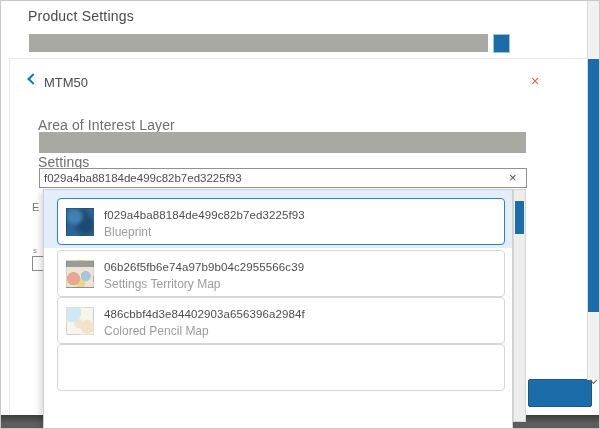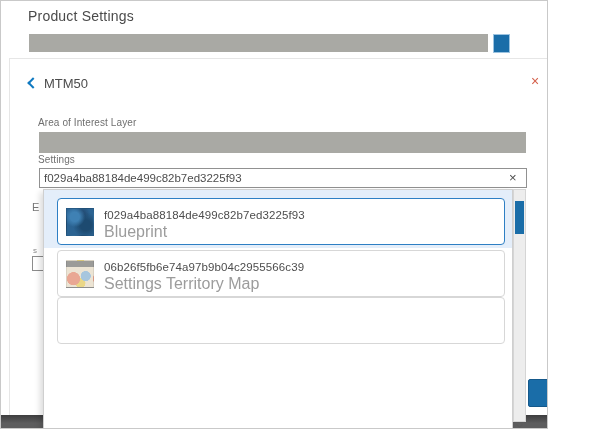--- a/index.html
+++ b/index.html
@@ -1,35 +1,35 @@
 <!DOCTYPE html>
 <html><head>
 <meta charset="utf-8">
 <style>
   html,body{margin:0;padding:0;background:#fff;}
   .screen{
-    position:relative;width:548px;height:429px;box-sizing:border-box;
+    position:relative;width:600px;height:429px;box-sizing:border-box;
     border:1px solid #c9c9c9;background:#fff;overflow:hidden;
     font-family:"Liberation Sans","DejaVu Sans",sans-serif;
     -webkit-font-smoothing:antialiased;
   }
   .abs{position:absolute;}
   
   .page-title{left:27px;top:7px;font-size:14px;color:#4a4a4a;letter-spacing:.2px;}
   .header-bar{left:28px;top:33px;width:459px;height:18px;background:#a9a9a4;}
   .header-swatch{left:492px;top:33px;width:15px;height:17px;background:#1a6da8;border:1px solid #9cc3e0;}
   .top-rule{left:8px;top:57px;width:578px;border-top:1px solid #e6e6e6;}
   .left-rule{left:8px;top:57px;height:357px;border-left:1px solid #e6e6e6;}
   
-  .back-row{left:28px;top:74px;height:16px;display:flex;align-items:center;cursor:pointer;}
+  .back-row{left:28px;top:74px;height:16px;display:flex;align-items:flex-start;cursor:pointer;}
   .chev{display:inline-block;width:6px;height:6px;border:solid #0f79c1;border-width:0 2px 2px 0;transform:rotate(135deg);margin-right:7px;}
   .back-label{font-size:13px;color:#4c4c4c;}
   .close-x{left:530px;top:73px;font-size:14px;color:#d4604b;cursor:pointer;line-height:14px;}
   
-  .field-label{font-size:10px;color:#6f6f6f;letter-spacing:.1px;}
+  .field-label{font-size:14px;color:#6f6f6f;letter-spacing:.1px;}
   .aoi-label{left:37px;top:116px;}
   .aoi-bar{left:38px;top:131px;width:487px;height:21px;background:#a9a9a4;}
   .bm-label{left:37px;top:153px;}
   .bm-input{left:38px;top:167px;width:488px;height:20px;box-sizing:border-box;border:1px solid #919191;background:#fff;
     font-family:inherit;font-size:11.5px;color:#4d4d4d;padding:0 18px 0 4px;outline:none;}
   .clear-x{left:508px;top:169px;font-size:13px;color:#4d4d4d;cursor:pointer;line-height:15px;}
   
   .frag-e{left:31px;top:200px;font-size:11px;color:#767676;}
   .frag-s{left:32px;top:245px;font-size:8px;color:#8a8a8a;}
   .frag-checkbox{left:31px;top:255px;width:12px;height:13px;border:1px solid #8c8c8c;background:#fff;}
@@ -48,21 +48,21 @@
     z-index:5;overflow:hidden;box-shadow:-3px 3px 6px rgba(0,0,0,.14);}
   .row-highlight{position:absolute;left:0;top:0;width:470px;height:58px;background:#e4eefa;}
   .cards{position:absolute;left:13px;top:8px;width:448px;}
   .card{box-sizing:border-box;width:448px;height:47px;background:#fff;border:1px solid #d7d7d7;border-radius:4px;
     display:flex;align-items:flex-start;padding:9px 0 0 8px;cursor:pointer;position:relative;}
   .card:first-child{margin-bottom:5px;}
   .card.selected{border:1px solid #2e7fc4;}
   .thumb{width:28px;height:28px;flex:0 0 28px;border:1px solid rgba(0,0,0,.08);box-sizing:border-box;}
   .card-text{margin-left:10px;padding-top:1px;}
   .card-id{font-size:11.5px;color:#4d4d4d;line-height:13px;letter-spacing:.1px;}
-  .card-name{font-size:16px;color:#9c9c9c;line-height:12px;margin-top:4px;}
+  .card-name{font-size:12px;color:#9c9c9c;line-height:12px;margin-top:4px;}
   .card.partial{height:47px;}
   
   .blueprint-thumbnail{background-color:#2b6392;
     background-image:radial-gradient(circle at 30% 30%,#3f81b4 0 18%,transparent 40%),
       radial-gradient(circle at 72% 62%,#1d4a70 0 22%,transparent 52%),
       radial-gradient(circle at 55% 20%,#244f78 0 15%,transparent 35%);}
   .charted-territory-thumbnail{background-color:#ece4d4;
     background-image:linear-gradient(#9b9b98 0 22%,rgba(0,0,0,0) 22%),
       radial-gradient(circle at 25% 68%,#e9a793 0 24%,transparent 26%),
       radial-gradient(circle at 72% 58%,#a7c6de 0 20%,transparent 22%),
@@ -126,20 +126,27 @@
       <div class="card-name">Blueprint</div>
     </span>
   </div>
         <div class="card">
     <span class="thumb charted-territory-thumbnail"></span>
     <span class="card-text">
       <div class="card-id">06b26f5fb6e74a97b9b04c2955566c39</div>
       <div class="card-name">Settings Territory Map</div>
     </span>
   </div>
+        <div class="card">
+    <span class="thumb colored-pencil-thumbnail"></span>
+    <span class="card-text">
+      <div class="card-id">486cbbf4d3e84402903a656396a2984f</div>
+      <div class="card-name">Colored Pencil Map</div>
+    </span>
+  </div>
         <div class="card partial">
 
     <span class="card-text">
       <div class="card-id"></div>
       <div class="card-name"></div>
     </span>
   </div>
       </div>
   </div>
 

